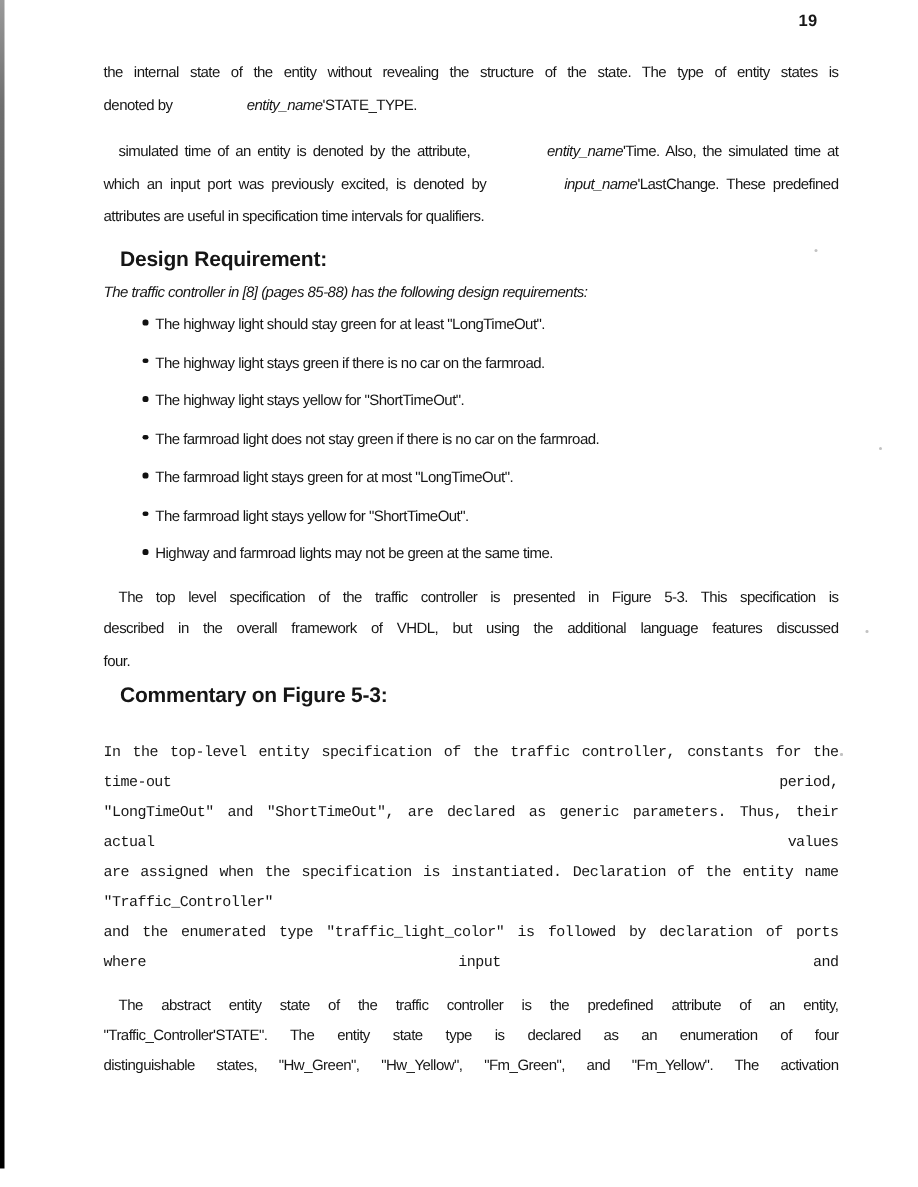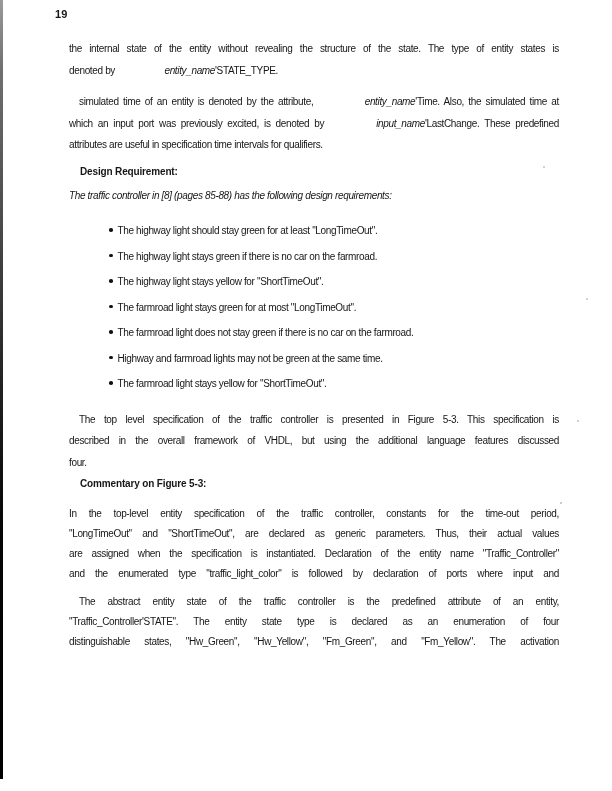--- a/index.html
+++ b/index.html
@@ -17,44 +17,44 @@
   .edge-strip{
     position:absolute;left:0;top:0;width:3px;height:779px;
     background:linear-gradient(180deg,#9a9a9a 0%,#6f6f6f 9%,#4c4c4c 28%,#242424 48%,#050505 68%,#000 100%);
   }
   .content{
     position:absolute;left:69px;top:0;width:490px;
     font-size:10px;letter-spacing:-0.35px;line-height:21.5px;color:#161616;
   }
   .page-number{
     margin-top:7px;line-height:14px;font-size:11px;font-weight:700;
-    text-align:left;transform:translateX(-14px);letter-spacing:0.2px;
+    text-align:right;transform:translateX(-14px);letter-spacing:0.2px;
   }
   .para{margin:0;}
   .line{text-align:justify;text-align-last:justify;}
   .line.last{text-align-last:left;}
   .para.indent .line:first-child{text-indent:10px;}
   .para.compact .line{line-height:20px;}
-  .heading{font-weight:700;margin-left:11px;font-size:10px;line-height:14px;letter-spacing:-0.15px;}
-  ul.bullets{list-style:none;margin:14px;padding:0;}
+  .heading{font-weight:700;margin-left:11px;font-size:14px;line-height:14px;letter-spacing:-0.15px;}
+  ul.bullets{list-style:none;margin:0;padding:0;}
   ul.bullets li{margin:0 0 4px 26px;line-height:21.5px;}
   .bullet-dot{
     display:inline-block;width:3.5px;height:3.5px;border-radius:50%;
     background:#111;margin-right:5px;vertical-align:middle;position:relative;top:-1.5px;
   }
   .it{font-style:italic;margin-left:47px;}
   
   .blk-0{margin-top:17px;}
   .blk-1{margin-top:10px;}
   .blk-2{margin-top:9px;}
   .blk-3{margin-top:6px;font-style:italic;}
   .blk-4{margin-top:2px;}
   .blk-5{margin-top:7px;}
   .blk-6{margin-top:4px;}
-  .blk-7{margin-top:13px;}
+  .blk-7{margin-top:23px;font-family:Liberation Mono, monospace;}
   .blk-8{margin-top:8px;}
   
   .speck{position:absolute;border-radius:50%;background:#c2c2c2;}
 </style>
 </head>
 <body>
 
 <div class="page">
   <div class="edge-strip"></div>
 
@@ -76,24 +76,24 @@
           <div class="line last"><span>attributes are useful in specification time intervals for qualifiers.</span></div>
         </div>
         <div class="heading blk-2">Design Requirement:</div>
         <div class="para blk-3">
           <div class="line last"><span>The traffic controller in [8] (pages 85-88) has the following design requirements:</span></div>
         </div>
         <ul class="bullets blk-4">
           <li><span class="bullet-dot"></span><span>The highway light should stay green for at least "LongTimeOut".</span></li>
           <li><span class="bullet-dot"></span><span>The highway light stays green if there is no car on the farmroad.</span></li>
           <li><span class="bullet-dot"></span><span>The highway light stays yellow for "ShortTimeOut".</span></li>
+          <li><span class="bullet-dot"></span><span>The farmroad light does not stay green if there is no car on the farmroad.</span></li>
           <li><span class="bullet-dot"></span><span>The farmroad light stays green for at most "LongTimeOut".</span></li>
-          <li><span class="bullet-dot"></span><span>The farmroad light does not stay green if there is no car on the farmroad.</span></li>
+          <li><span class="bullet-dot"></span><span>The farmroad light stays yellow for "ShortTimeOut".</span></li>
           <li><span class="bullet-dot"></span><span>Highway and farmroad lights may not be green at the same time.</span></li>
-          <li><span class="bullet-dot"></span><span>The farmroad light stays yellow for "ShortTimeOut".</span></li>
         </ul>
         <div class="para blk-5 indent">
           <div class="line"><span>The top level specification of the traffic controller is presented in Figure 5-3. This specification is</span></div>
           <div class="line"><span>described in the overall framework of VHDL, but using the additional language features discussed</span></div>
           <div class="line last"><span>four.</span></div>
         </div>
         <div class="heading blk-6">Commentary on Figure 5-3:</div>
         <div class="para blk-7 compact">
           <div class="line"><span>In the top-level entity specification of the traffic controller, constants for the time-out period,</span></div>
           <div class="line"><span>"LongTimeOut" and "ShortTimeOut", are declared as generic parameters. Thus, their actual values</span></div>

